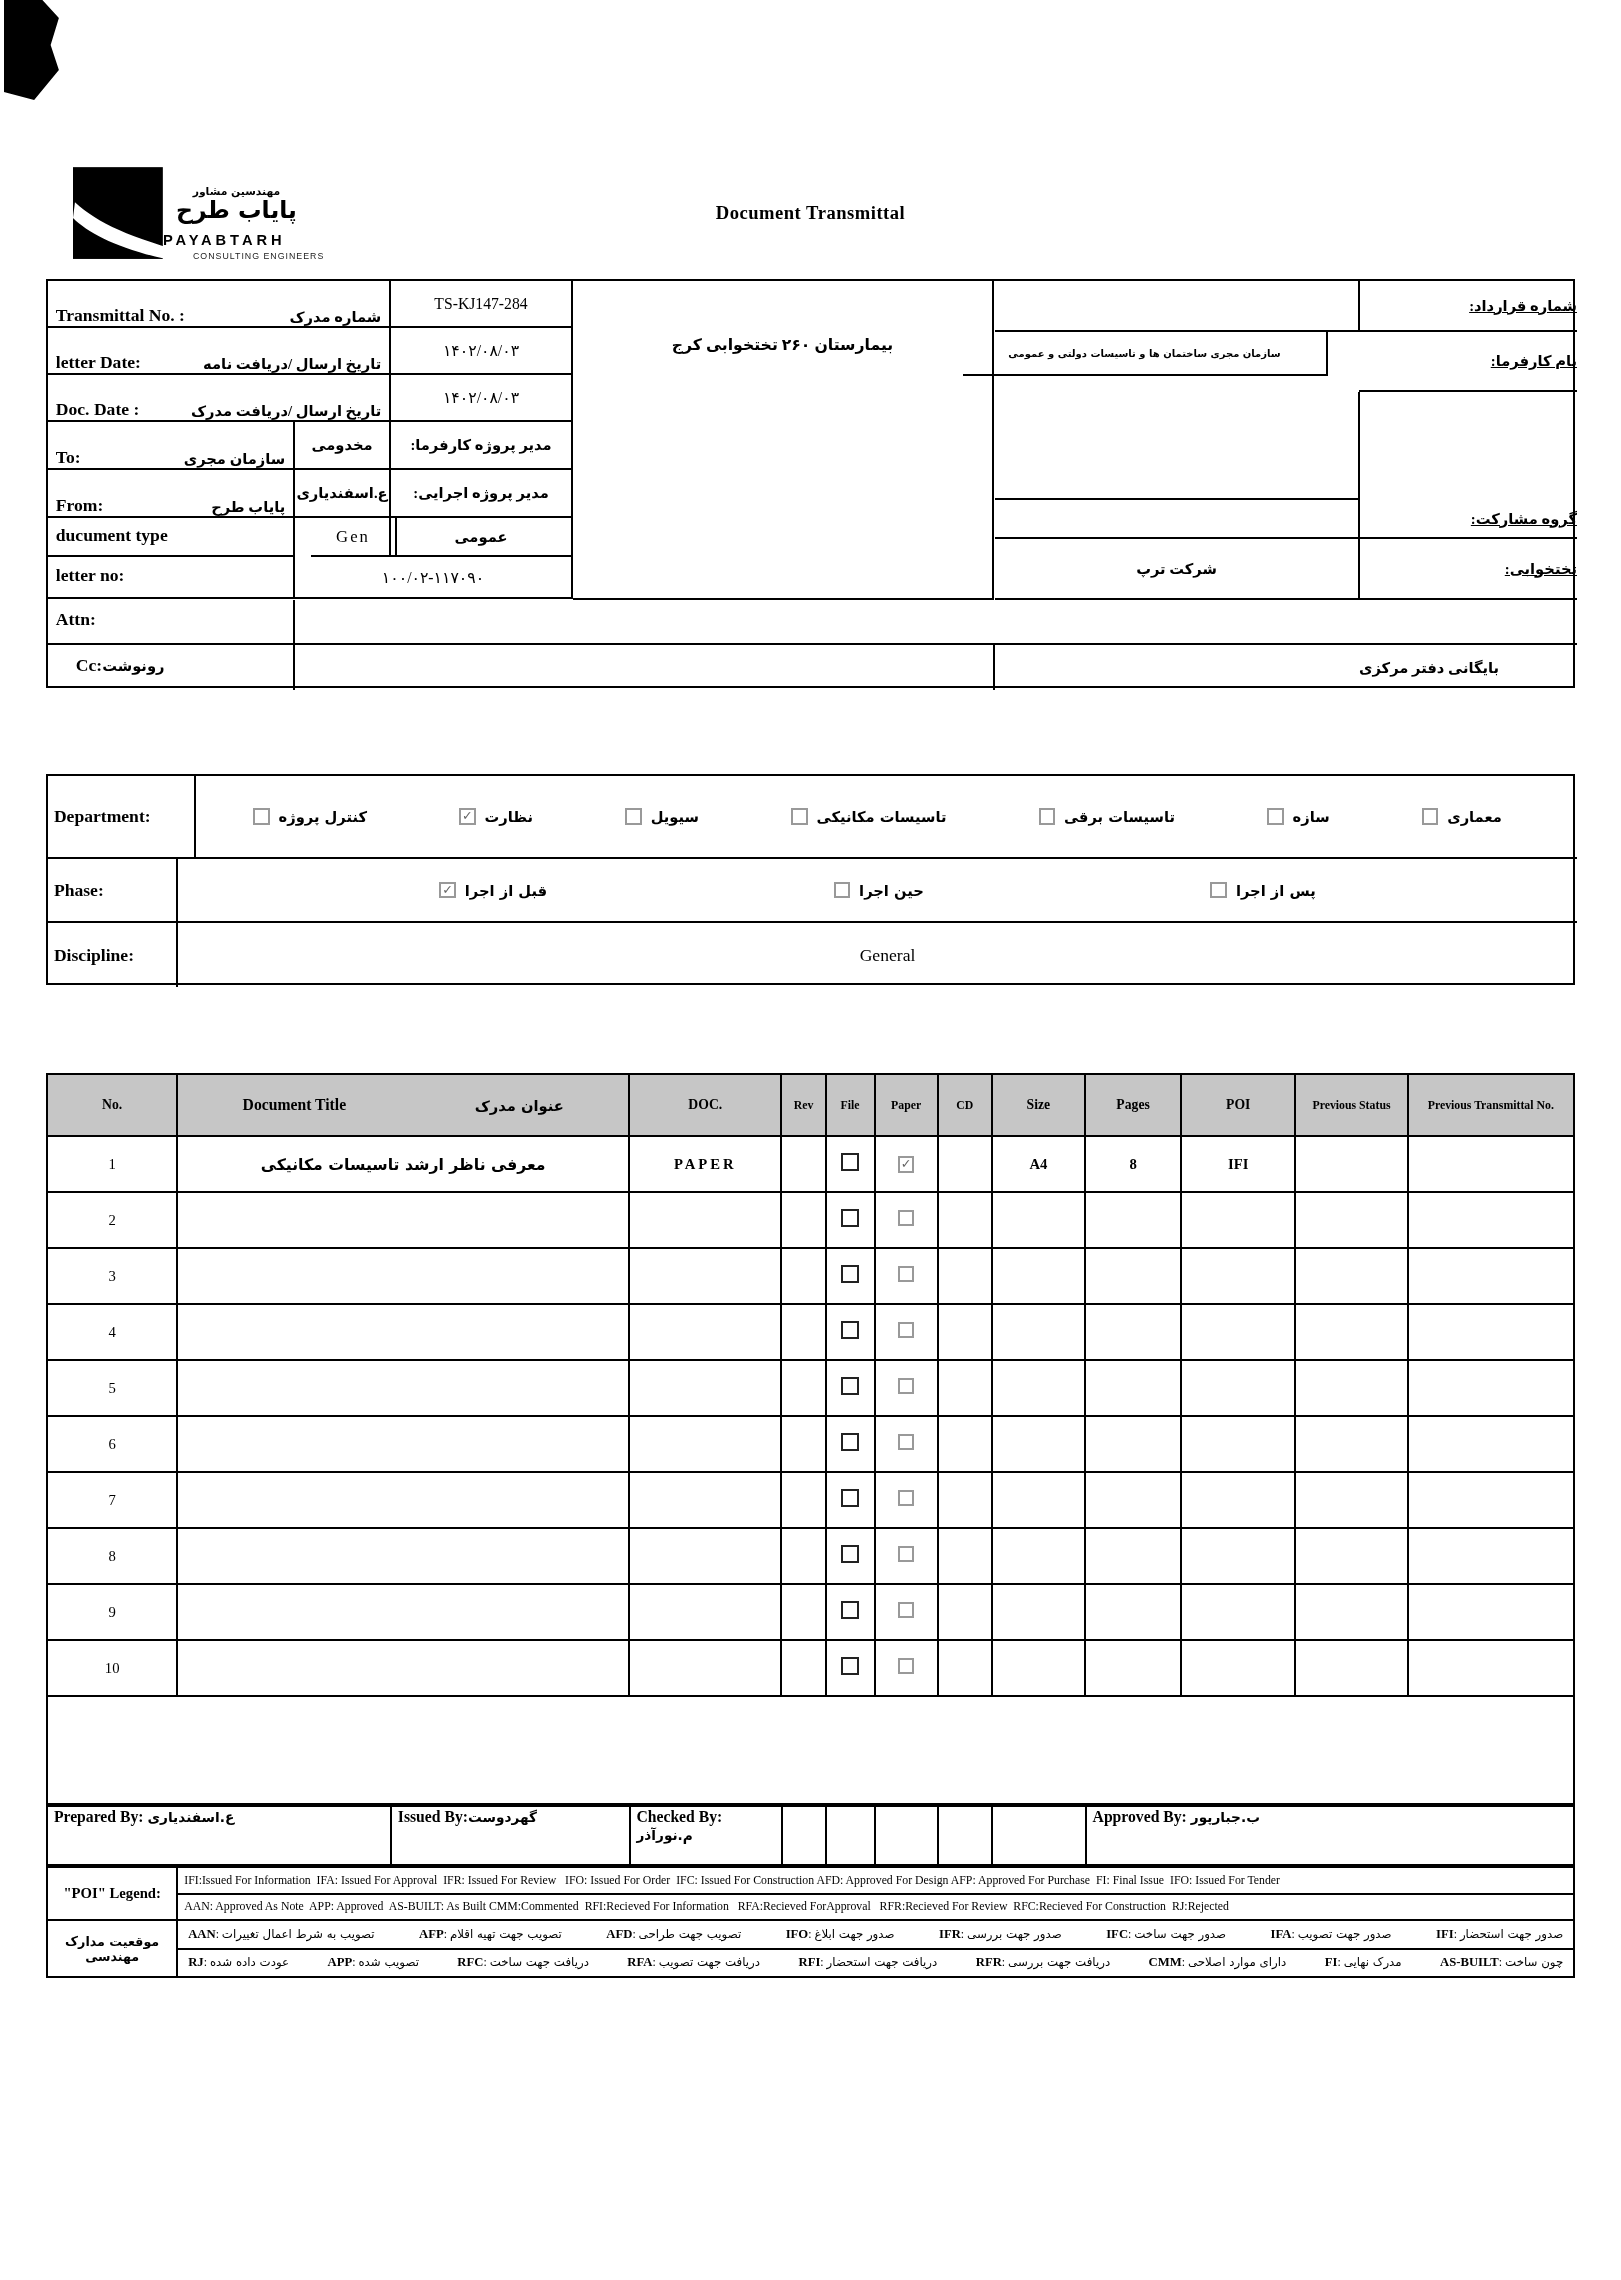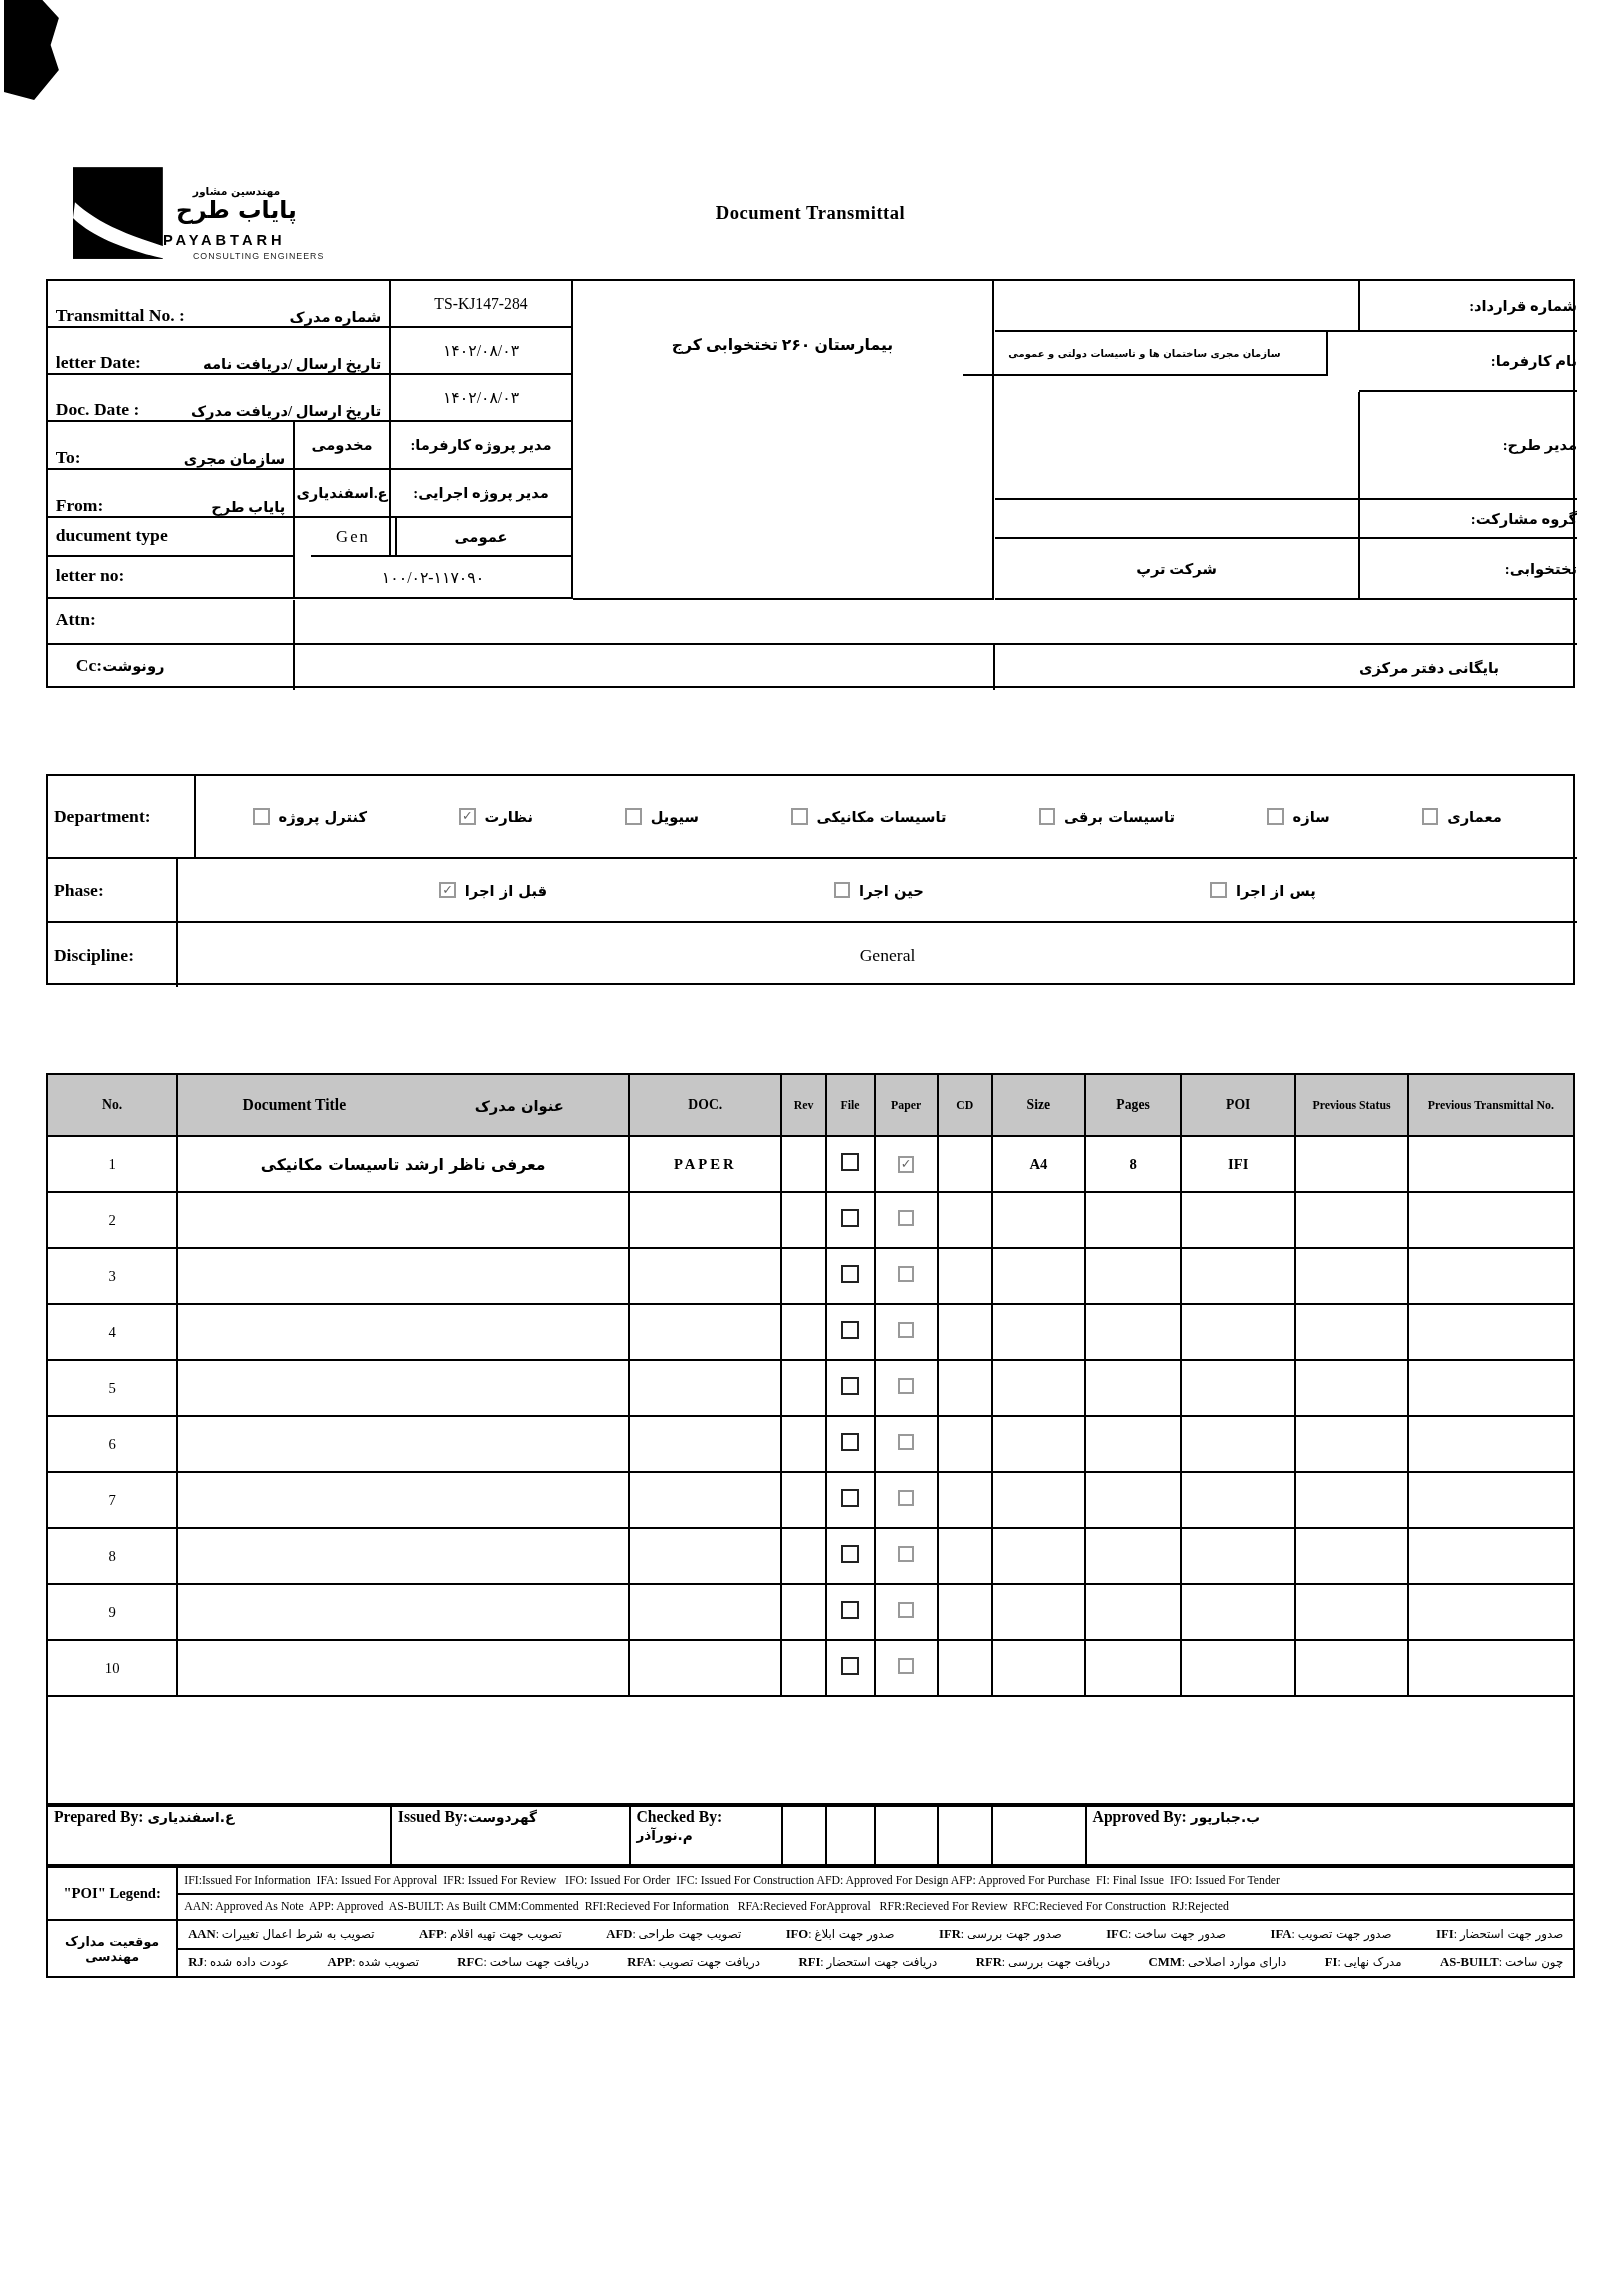--- a/index.html
+++ b/index.html
@@ -25,21 +25,21 @@
 
   
   .tblock { position:absolute; border:2.9px solid #000; background:#fff; }
   .c { position:absolute; border-right:2px solid #000; border-bottom:2px solid #000;
        font-size:15.7px; overflow:hidden; }
   .c.noR { border-right:none; } .c.noB { border-bottom:none;padding-left:20px; } .c.bl { border-left:2px solid #000; }
   .lab-en { font-weight:bold; font-size:17.6px; }
   .lab-fa { font-weight:bold; font-size:14.7px; direction:rtl; }
   .split { display:flex; justify-content:space-between; align-items:flex-end; padding:0 7.8px; }
   .cen { display:flex; align-items:center; justify-content:center; text-align:center; }
-  .rtl-left { direction:rtl; text-align:left; display:flex; align-items:center; padding-left:7px; }
+  .rtl-left { direction:rtl; text-align:left; display:flex; align-items:center; padding-left:7px;text-decoration:underline; }
 
   
   .cb { display:inline-block; width:17.6px; height:17.6px; border:2px solid #222; background:#fff;
         font-size:12.7px; line-height:13.7px; text-align:center; color:#666; flex:0 0 auto; }
   .cb.lt { border:2px solid #999; width:16.7px; height:16.7px; }
   .chk-item { display:flex; align-items:center; gap:8.8px; }
   .chk-item .fa-lbl { font-weight:bold; font-size:14.7px; direction:rtl; }
 
   
   table.grid { border-collapse:collapse; width:1529px; table-layout:fixed; }
@@ -143,21 +143,20 @@
 
     <div class="c cen lab-fa" style="left:525px;top:0;width:421px;height:319px;align-items:flex-start;padding-top:54px;font-size:15.7px;">بیمارستان ۲۶۰ تختخوابی کرج</div>
 
     <div class="c" style="left:947px;top:0;width:365px;height:51px;"></div>
     <div class="c noR lab-fa rtl-left" style="left:1311px;top:0;width:218px;height:51px;">شماره قرارداد:</div>
 
     <div class="c cen fa" style="left:915px;top:51px;width:365px;height:44px;font-size:10px;font-weight:bold;direction:rtl;">سازمان مجری ساختمان ها و تاسیسات دولتی و عمومی</div>
     <div class="c noR lab-fa rtl-left" style="left:1311px;top:51px;width:218px;height:60px;">نام کارفرما:</div>
 
     <div class="c" style="left:947px;top:111px;width:365px;height:108px;"></div>
-    <div class="c noR lab-fa rtl-left" style="left:1311px;top:111px;width:218px;height:108px;">مدیر طرح:</div>
 
     <div class="c" style="left:947px;top:219px;width:365px;height:39px;"></div>
     <div class="c noR lab-fa rtl-left" style="left:1311px;top:219px;width:218px;height:39px;">گروه مشارکت:</div>
 
     <div class="c cen lab-fa" style="left:947px;top:258px;width:365px;height:61px;">شرکت ترپ</div>
     <div class="c noR lab-fa rtl-left" style="left:1311px;top:258px;width:218px;height:61px;">تختخوابی:</div>
   </div>
 
   <div class="tblock" style="left:46px; top:774px; width:1529px; height:211px;">
     <div class="c" style="left:0;top:0;width:148px;height:83px;border-bottom-width:2.9px;display:flex;align-items:center;padding-left:5.9px;">

